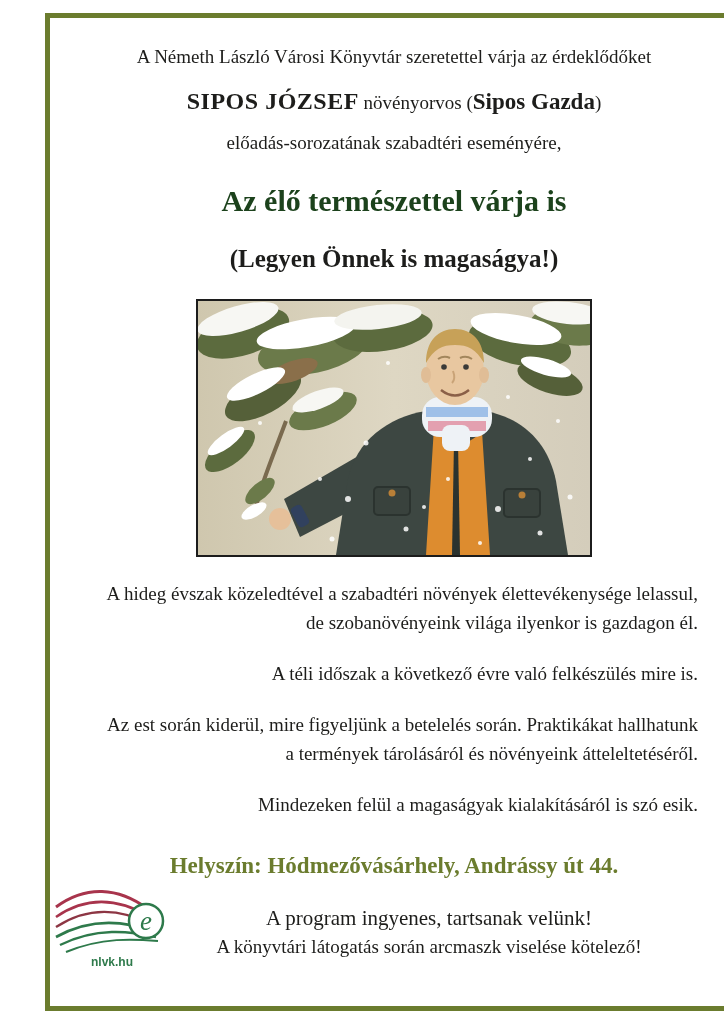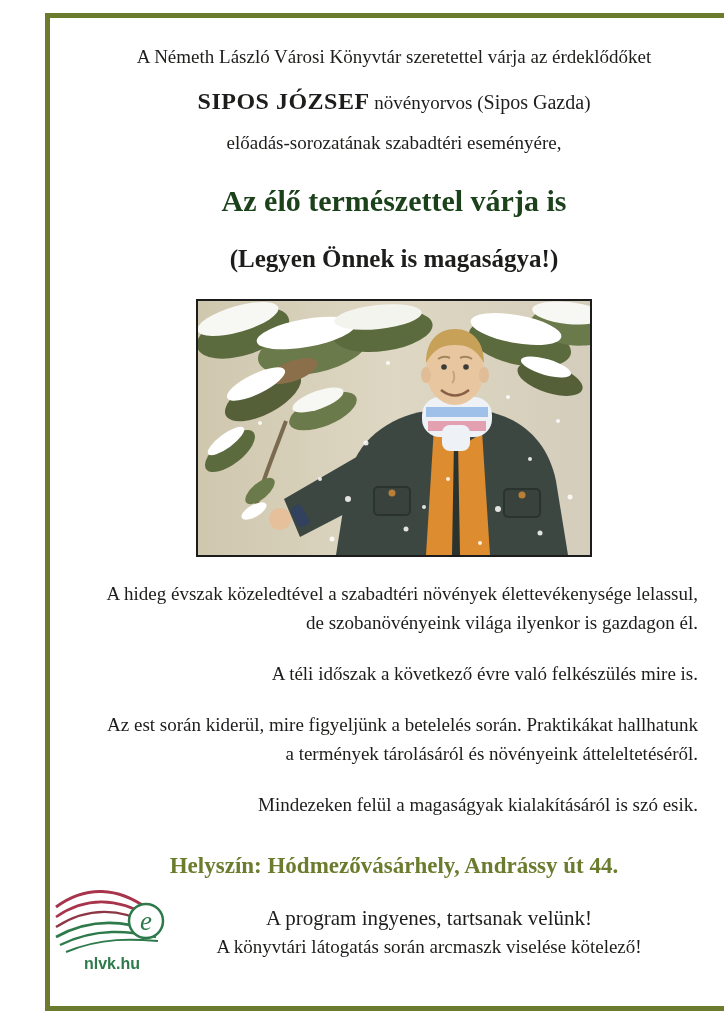--- a/index.html
+++ b/index.html
@@ -20,21 +20,21 @@
     position:absolute;left:13px;top:13px;right:13px;bottom:13px;
     border:5px solid var(--border);pointer-events:none;
   }
   .content{
     position:absolute;left:18px;top:18px;right:18px;bottom:18px;
     text-align:center;
   }
   .intro-line1{font-size:19px;margin:28px 20px 0;}
   .speaker-line{font-size:19px;margin:20px 0 0;}
   .speaker-name{font-weight:bold;font-size:24px;letter-spacing:.5px;}
-  .speaker-alias{font-weight:normal;font-size:20px;text-align:center;}
+  .speaker-alias{font-weight:bold;font-size:23px;text-align:center;}
   .intro-line3{font-size:19px;margin:17px 0 0;}
   .date-line{font-size:19px;margin:14px 0 0;}
   .date-bold{color:var(--accent);font-weight:bold;font-size:23px;}
   .main-title{
     color:var(--title-green);font-weight:bold;font-size:30px;line-height:41px;
     margin:26px 0 0;
   }
   .subtitle{font-weight:bold;font-size:25px;margin:24px 0 0;}
   .photo-wrap{
     width:392px;height:254px;margin:26px auto 0;border:2px solid #1c1c1c;
@@ -49,21 +49,21 @@
     color:var(--accent);font-weight:bold;font-size:23px;margin:34px 0 0;
   }
   .free-line{font-size:21px;margin:27px 0 0 70px;}
   .mask-line{font-size:19px;margin:5px 0 0 70px;}
   .logo{
     position:absolute;left:20px;top:877px;width:120px;height:100px;
     text-align:center;
   }
   .logo-text{
     font-family:"Liberation Sans","DejaVu Sans",sans-serif;
-    font-weight:bold;font-size:16px;color:var(--logo-green);
+    font-weight:bold;font-size:12px;color:var(--logo-green);
     margin-top:-4px;text-align:center;
   }
 </style>
 </head>
 <body>
 
 <div class="page">
   <div class="frame"></div>
 
   <div class="content">

